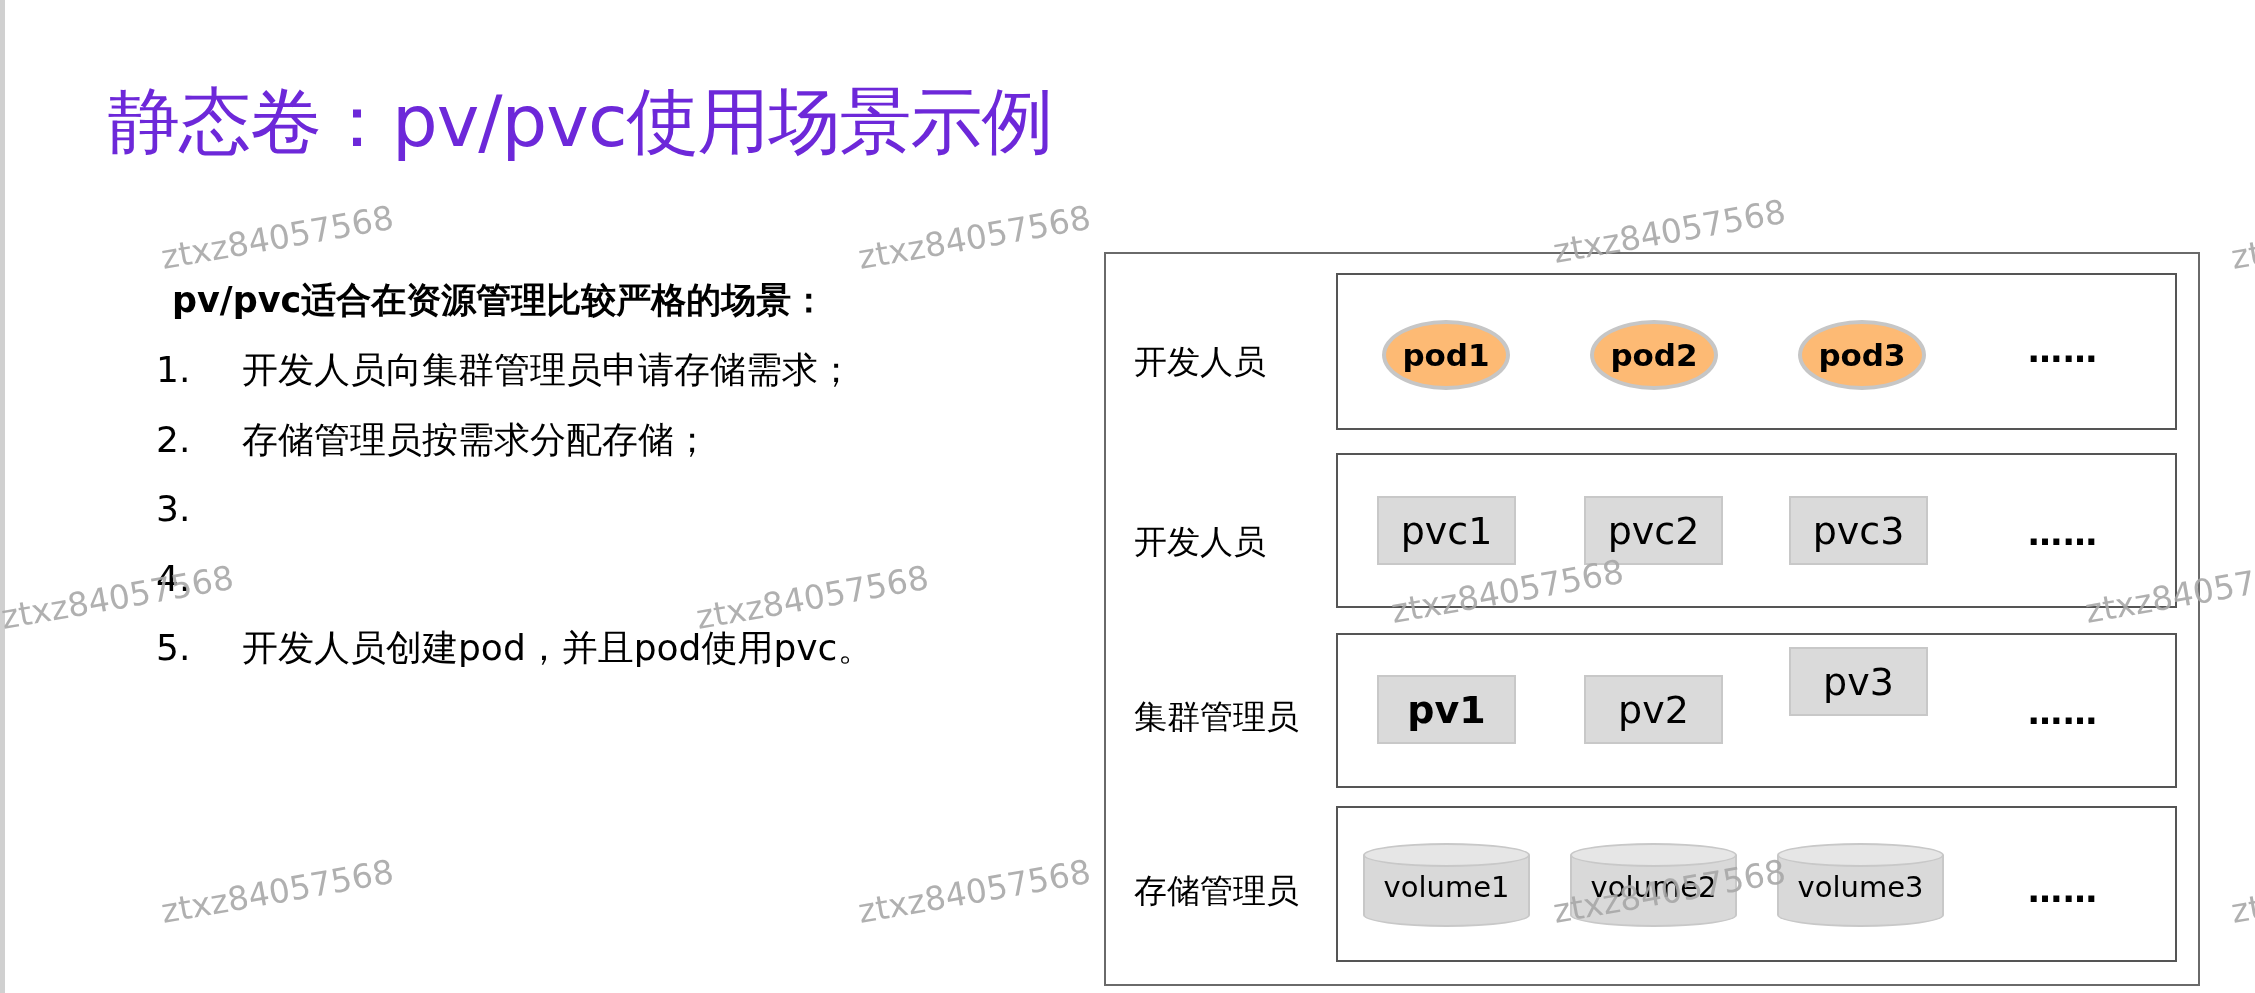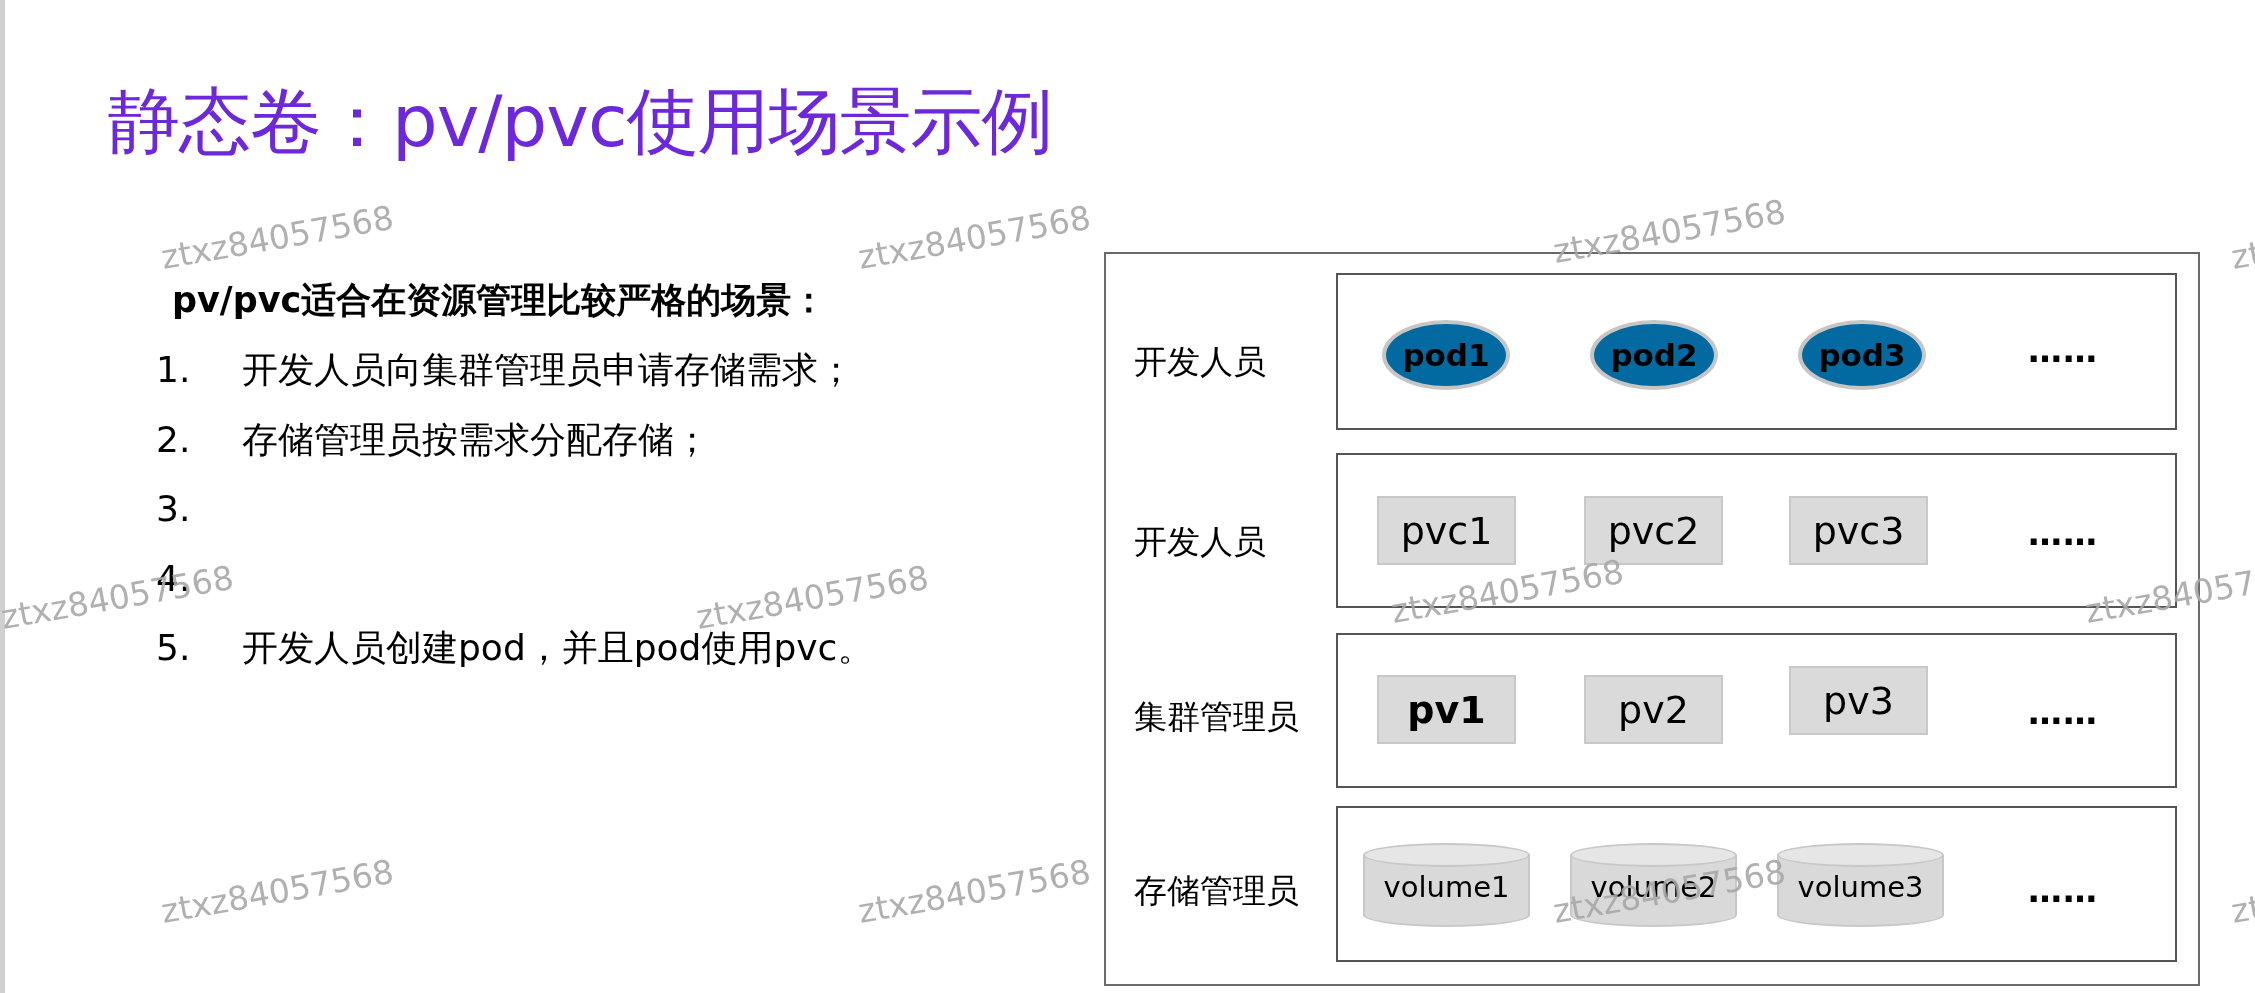--- a/index.html
+++ b/index.html
@@ -38,21 +38,21 @@
   .row-label {
     position: absolute; left: 1134px; font-size: 33px; line-height: 40px;
     white-space: nowrap; font-family: "DejaVu Sans", sans-serif;
   }
   .lane {
     position: absolute; left: 1336px; width: 841px;
     border: 2px solid #555; box-sizing: border-box; background: #fff;
   }
   .pod {
     position: absolute; width: 128px; height: 70px; border-radius: 50%;
-    background: #0369a1; border: 4px solid #c6c6c6; box-sizing: border-box;
+    background: #fdba74; border: 4px solid #c6c6c6; box-sizing: border-box;
     display: flex; align-items: center; justify-content: center;
     font-weight: bold; font-size: 31px; font-family: "DejaVu Sans", sans-serif;
   }
   .rect {
     position: absolute; width: 139px; height: 69px;
     background: #dadada; border: 2px solid #c8c8c8; box-sizing: border-box;
     display: flex; align-items: center; justify-content: center;
     font-size: 38px; font-family: "DejaVu Sans", sans-serif;
   }
   .cyl { position: absolute; width: 195px; height: 84px; }
@@ -126,21 +126,21 @@
 <div class="lane" style="top:453px;height:155px;"></div>
 <div class="rect" style="left:1377px;top:496px;">pvc1</div>
 <div class="rect" style="left:1584px;top:496px;">pvc2</div>
 <div class="rect" style="left:1789px;top:496px;">pvc3</div>
 <div class="dots" style="left:2028px;top:513px;">……</div>
 
 <div class="row-label" style="top:697px;font-family:Liberation Serif, serif;">集群管理员</div>
 <div class="lane" style="top:633px;height:155px;"></div>
 <div class="rect" style="left:1377px;top:675px;font-weight:bold;">pv1</div>
 <div class="rect" style="left:1584px;top:675px;">pv2</div>
-<div class="rect" style="left:1789px;top:666px;text-align:right;">pv3</div>
+<div class="rect" style="left:1789px;top:647px;text-align:right;">pv3</div>
 <div class="dots" style="left:2028px;top:692px;">……</div>
 
 <div class="row-label" style="top:871px;">存储管理员</div>
 <div class="lane" style="top:806px;height:156px;"></div>
 <div class="cyl" style="left:1363px;top:843px;">
   <div class="bottom"></div>
     <div class="body"></div>
     <div class="top"></div>
   <div class="label">volume1</div>
 </div>

